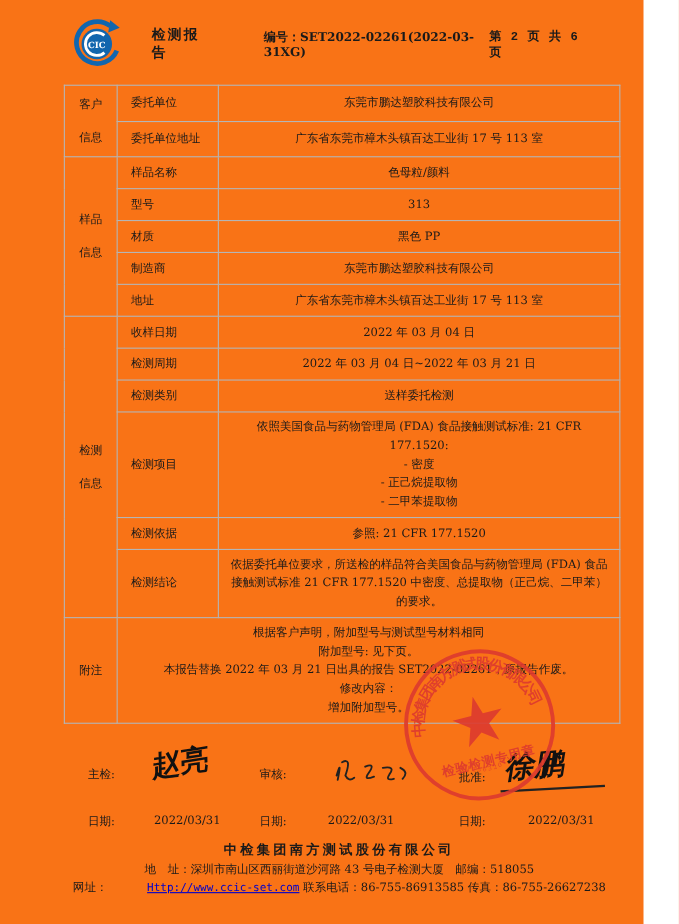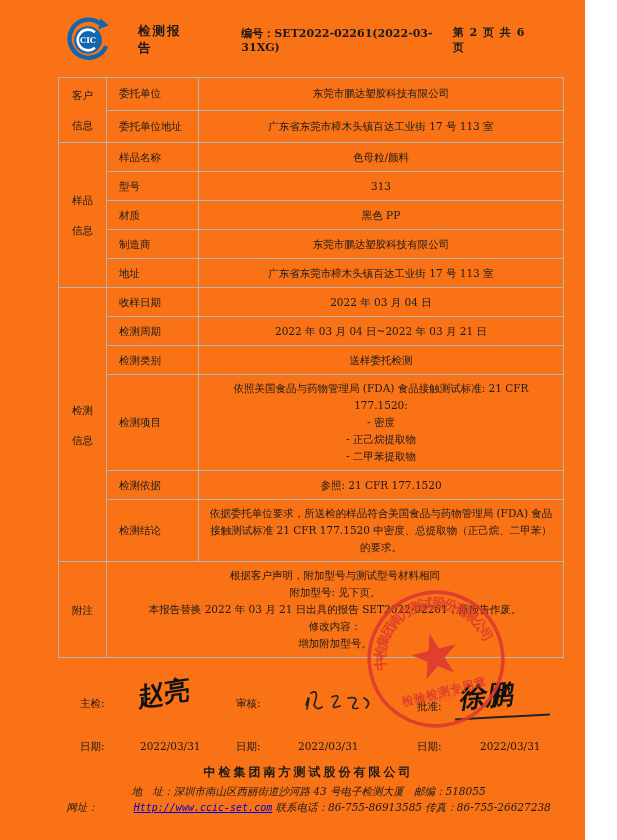--- a/index.html
+++ b/index.html
@@ -4,21 +4,21 @@
 <style>
   html,body{margin:0;padding:0;background:#ffffff;}
   .page{position:relative;width:585px;height:840px;background:#f97316;overflow:hidden;
         font-family:"DejaVu Serif","Liberation Serif",serif;color:#1a1a1a;}
 
   
   .header{position:absolute;top:16px;left:62px;right:50px;height:48px;display:flex;align-items:center;}
   .logo{width:52px;height:46px;flex:0 0 auto;}
   .header-title{margin-left:24px;font-weight:bold;font-size:12.5px;letter-spacing:2px;}
   .report-no{margin-left:50px;font-weight:bold;font-size:11px;}
-  .page-info{margin-left:auto;font-weight:bold;font-size:11px;letter-spacing:1px;}
+  .page-info{margin-left:auto;font-weight:bold;font-size:11px;letter-spacing:1px;font-family:Liberation Mono, monospace;}
 
   
   table.report{position:absolute;top:77px;left:58px;width:505px;border-collapse:collapse;
                font-size:10.5px;table-layout:fixed;border:1px solid #979797;}
   table.report th,table.report td{border:1px solid #b5b5b5;vertical-align:middle;}
   th.sec{width:24px;padding:2px 12px;font-weight:normal;text-align:center;
          word-break:break-all;line-height:30px;}
   td.lbl{width:72px;padding:5px 8px 5px 12px;line-height:17px;}
   td.val{padding:5px 10px;line-height:17px;text-align:center;}
   tr.single{height:29px;}
@@ -35,21 +35,21 @@
   .sig-underline{position:absolute;left:455px;top:716px;width:95px;height:2px;background:#222;
                  transform:rotate(-3deg);}
 
   
   .stamp{position:absolute;left:365px;top:588px;width:142px;height:142px;
          transform:rotate(-14deg);opacity:.9;pointer-events:none;}
 
   
   .footer{position:absolute;left:0;top:764px;width:617px;text-align:center;line-height:16px;}
   .footer-company{font-weight:bold;font-size:12px;letter-spacing:3px;margin-bottom:3px;}
-  .footer-line{font-size:10.5px;font-style:italic;}
+  .footer-line{font-size:10.5px;}
   .footer-link{color:#0000cc;text-decoration:underline;
                font-family:"DejaVu Sans Mono","Liberation Mono",monospace;font-size:10px;margin-left:36px;}
 </style>
 </head>
 <body>
 
 <div class="page">
 
   <div class="header">
     <svg class="logo" viewBox="0 0 60 52">

